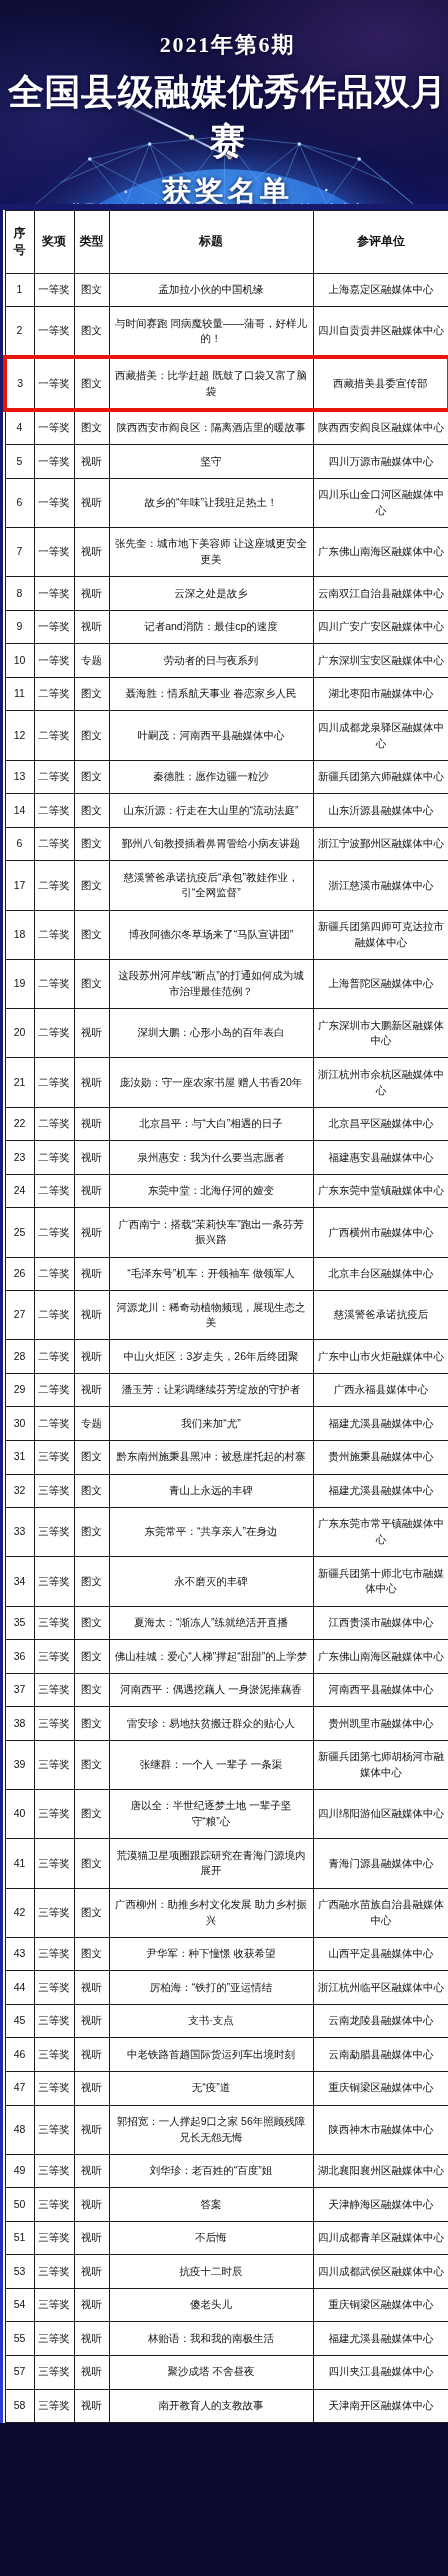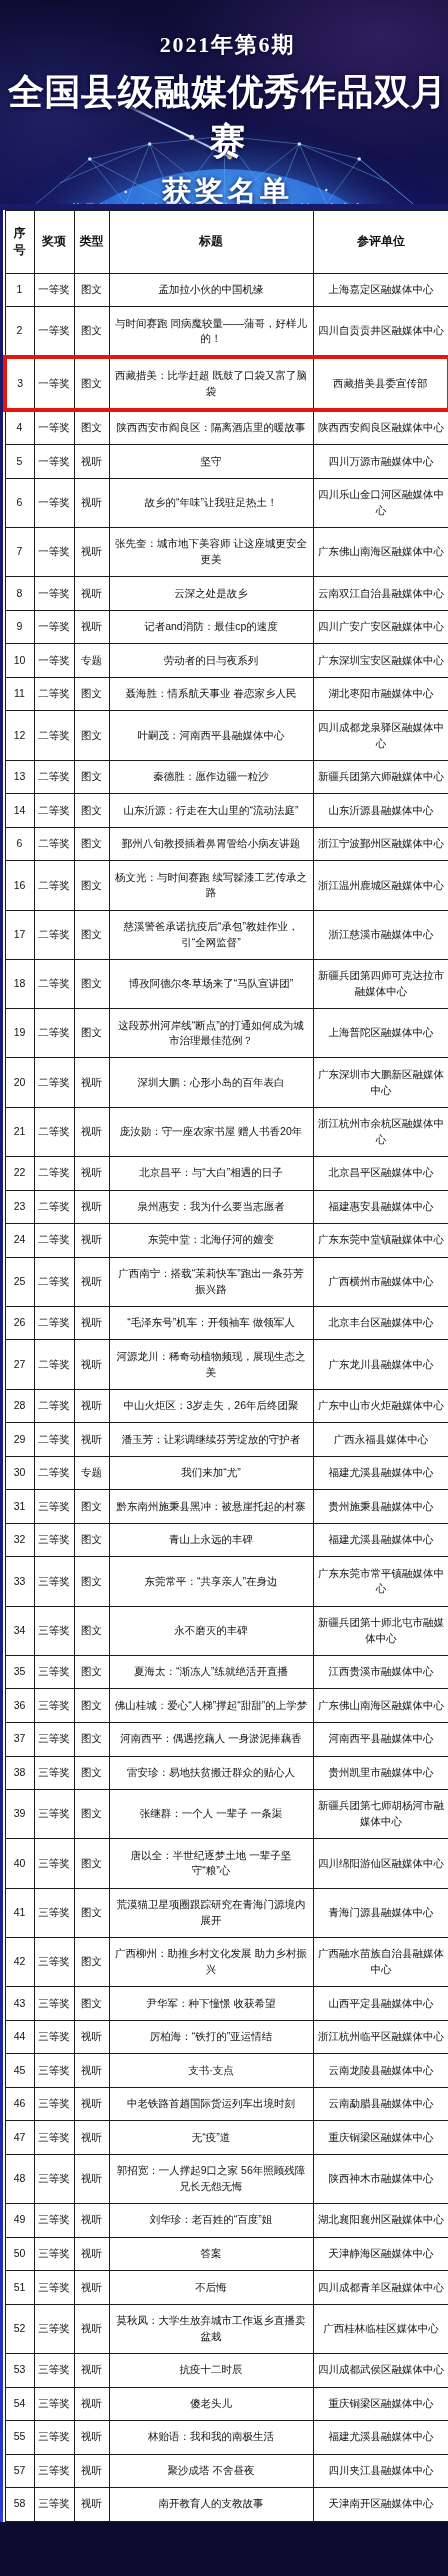--- a/index.html
+++ b/index.html
@@ -252,27 +252,20 @@
             <td class="c-unit">山东沂源县融媒体中心</td>
           </tr>
           <tr>
             <td class="c-no">6</td>
             <td class="c-award">二等奖</td>
             <td class="c-type">图文</td>
             <td class="c-title">鄞州八旬教授插着鼻胃管给小病友讲题</td>
             <td class="c-unit">浙江宁波鄞州区融媒体中心</td>
           </tr>
           <tr>
-            <td class="c-no">16</td>
-            <td class="c-award">二等奖</td>
-            <td class="c-type">图文</td>
-            <td class="c-title">杨文光：与时间赛跑 续写髹漆工艺传承之路</td>
-            <td class="c-unit">浙江温州鹿城区融媒体中心</td>
-          </tr>
-          <tr>
             <td class="c-no">17</td>
             <td class="c-award">二等奖</td>
             <td class="c-type">图文</td>
             <td class="c-title">慈溪警爸承诺抗疫后“承包”教娃作业，引“全网监督”</td>
             <td class="c-unit">浙江慈溪市融媒体中心</td>
           </tr>
           <tr>
             <td class="c-no">18</td>
             <td class="c-award">二等奖</td>
             <td class="c-type">图文</td>
@@ -333,21 +326,21 @@
             <td class="c-award">二等奖</td>
             <td class="c-type">视听</td>
             <td class="c-title">“毛泽东号”机车：开领袖车 做领军人</td>
             <td class="c-unit">北京丰台区融媒体中心</td>
           </tr>
           <tr>
             <td class="c-no">27</td>
             <td class="c-award">二等奖</td>
             <td class="c-type">视听</td>
             <td class="c-title">河源龙川：稀奇动植物频现，展现生态之美</td>
-            <td class="c-unit">广东龙川县融媒体中心</td>
+            <td class="c-unit">慈溪警爸承诺抗疫后</td>
           </tr>
           <tr>
             <td class="c-no">28</td>
             <td class="c-award">二等奖</td>
             <td class="c-type">视听</td>
             <td class="c-title">中山火炬区：3岁走失，26年后终团聚</td>
             <td class="c-unit">广东中山市火炬融媒体中心</td>
           </tr>
           <tr>
             <td class="c-no">29</td>
@@ -504,27 +497,20 @@
             <td class="c-unit">天津静海区融媒体中心</td>
           </tr>
           <tr>
             <td class="c-no">51</td>
             <td class="c-award">三等奖</td>
             <td class="c-type">视听</td>
             <td class="c-title">不后悔</td>
             <td class="c-unit">四川成都青羊区融媒体中心</td>
           </tr>
           <tr>
-            <td class="c-no">52</td>
-            <td class="c-award">三等奖</td>
-            <td class="c-type">视听</td>
-            <td class="c-title">莫秋凤：大学生放弃城市工作返乡直播卖盆栽</td>
-            <td class="c-unit">广西桂林临桂区媒体中心</td>
-          </tr>
-          <tr>
             <td class="c-no">53</td>
             <td class="c-award">三等奖</td>
             <td class="c-type">视听</td>
             <td class="c-title">抗疫十二时辰</td>
             <td class="c-unit">四川成都武侯区融媒体中心</td>
           </tr>
           <tr>
             <td class="c-no">54</td>
             <td class="c-award">三等奖</td>
             <td class="c-type">视听</td>

